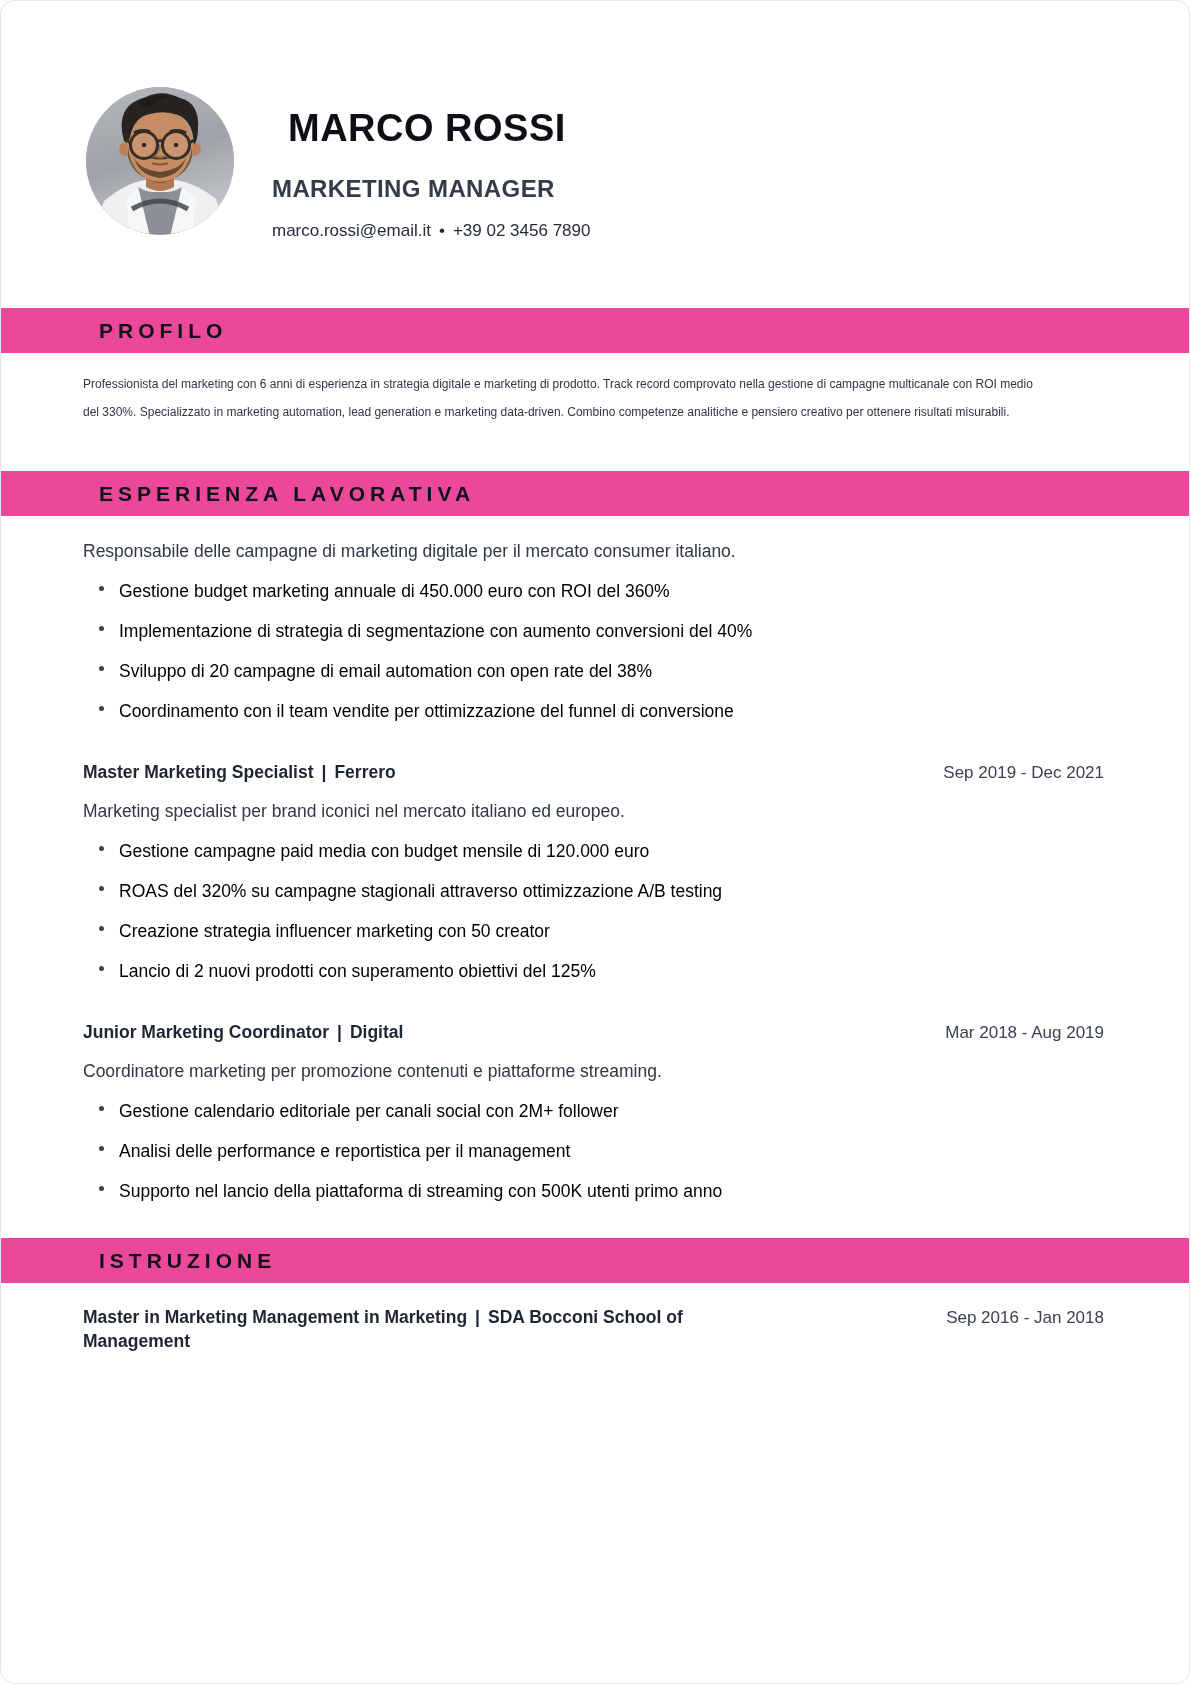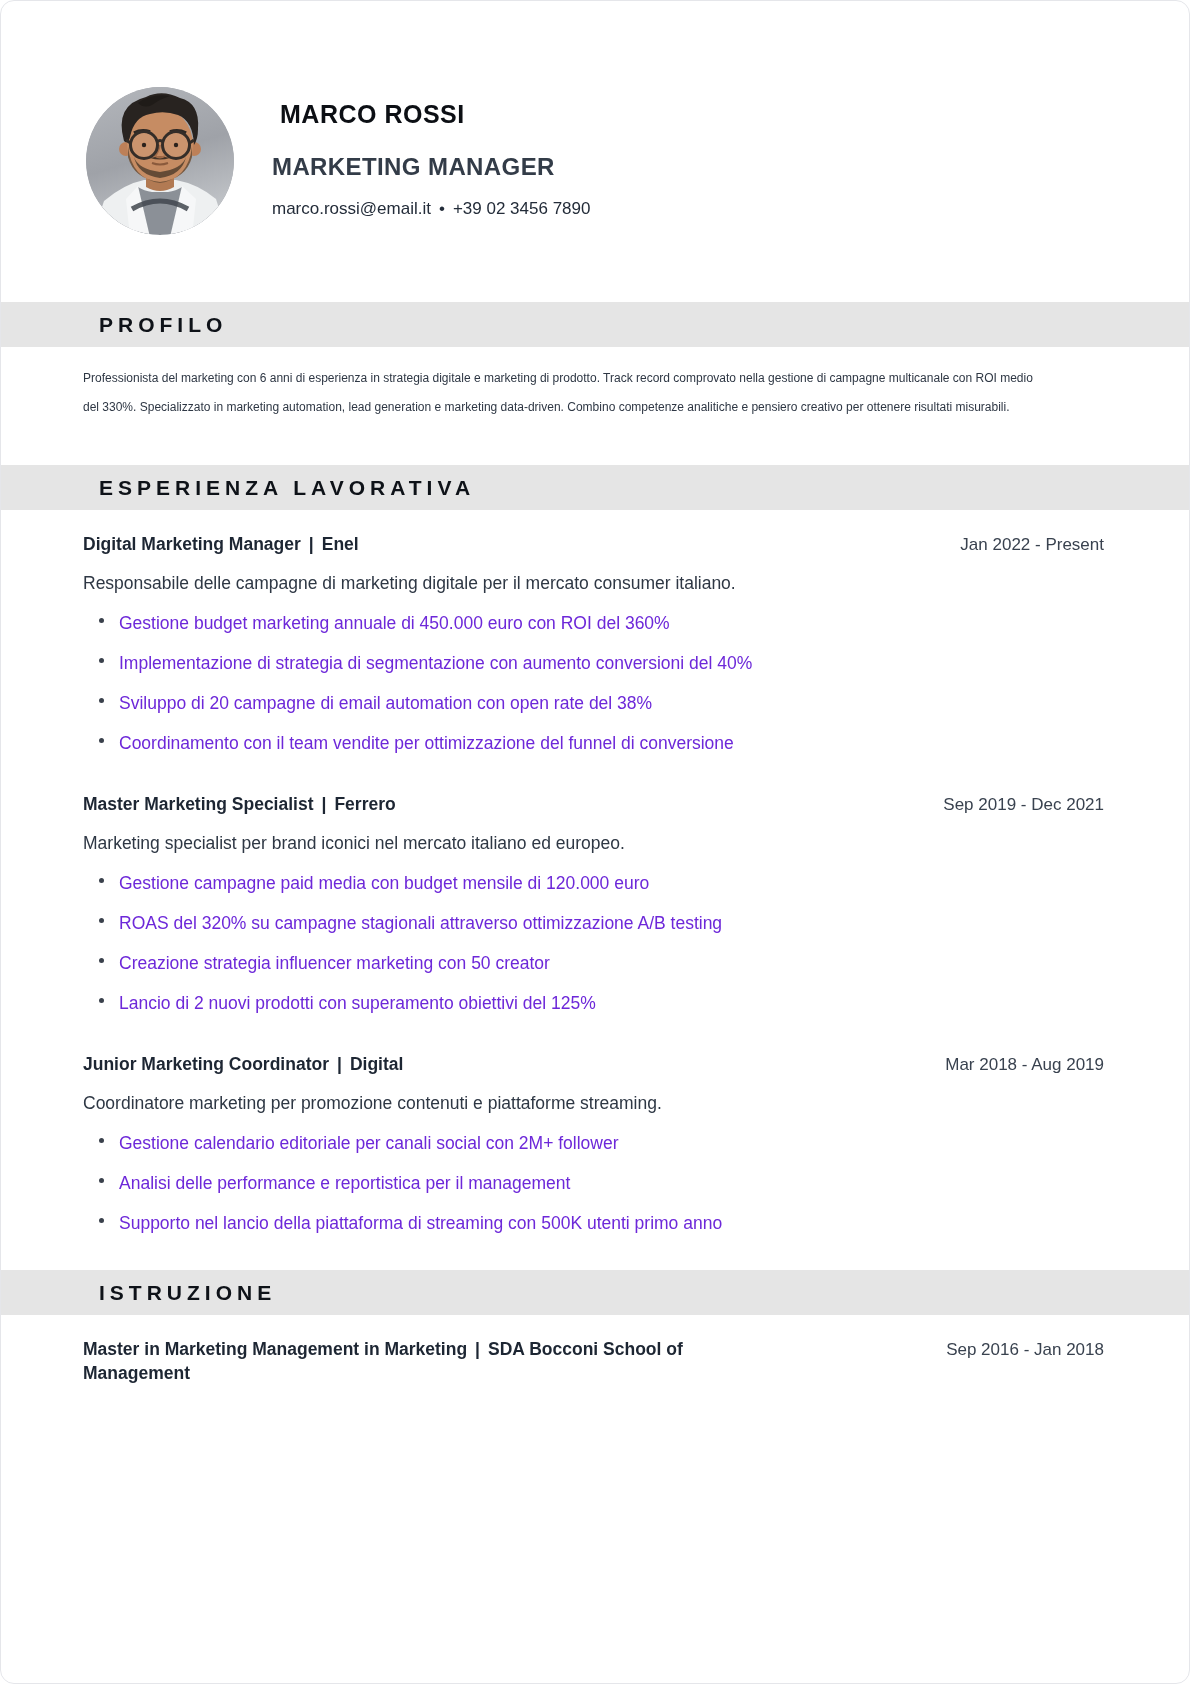--- a/index.html
+++ b/index.html
@@ -16,33 +16,33 @@
 
   
   .header { display:flex; align-items:flex-start; padding:86px 85px 0 85px; }
   .avatar {
     width:148px; height:148px; border-radius:50%; overflow:hidden; flex:0 0 auto;
     background:#a6a9af;
   }
   .avatar svg { display:block; }
   .header-text { margin-left:38px; padding-top:6px; }
   .name {
-    margin:8px; font-size:25px; font-weight:800; letter-spacing:.5px;
+    margin:16px; font-size:38px; font-weight:800; letter-spacing:.5px;
     color:#0c0f14; line-height:1.05;
   }
   .job-heading {
     margin:26px 0 0 0; font-size:24px; font-weight:700;
     letter-spacing:.4px; color:#333c48;
   }
   .contact { margin-top:18px; font-size:17px; color:#232c39; }
   .contact .sep-dot { margin:0 8px; color:#232c39; }
 
   
   .band {
-    margin-top:0; height:45px; background:#e5e5e5;
+    margin-top:0; height:45px; background:#ec4899;
     display:flex; align-items:center; padding-left:98px;
   }
   .band h2 {
     margin:0; font-size:21px; font-weight:800; letter-spacing:5px;
     color:#0e1218; line-height:1;
   }
   .band-profile    { margin-top:67px; }
   .band-experience { margin-top:44px; }
   .band-education  { margin-top:34px; }
 
@@ -62,21 +62,21 @@
   .pipe { margin:0 8px; font-weight:600; color:#1d2633; }
   .job-dates {
     font-size:17px; color:#39424f; white-space:nowrap; padding-top:1px; line-height:24px;
   }
   .job-summary {
     margin:13px 0 0 0; font-size:17.5px; color:#2e3744; line-height:26px;
   }
   .bullets { list-style:none; margin:6px 0 0 0; padding:0; }
   .bullets li {
     position:relative; padding-left:36px; margin-top:14px;
-    font-size:17.5px; color:#6d28d9; line-height:26px;
+    font-size:17.5px; color:#000000; line-height:26px;
   }
   .bullets li::before {
     content:""; position:absolute; left:16px; top:8px;
     width:5px; height:5px; border-radius:50%; background:#3a414c;
   }
   .edu .job-title { max-width:655px; }
   .edu .bullets { margin-top:4px; }
 </style>
 </head>
 <body>
@@ -153,26 +153,20 @@
   <div class="content">
     <p class="profile-text">Professionista del marketing con 6 anni di esperienza in strategia digitale e marketing di prodotto. Track record comprovato nella gestione di campagne multicanale con ROI medio del 330%. Specializzato in marketing automation, lead generation e marketing data-driven. Combino competenze analitiche e pensiero creativo per ottenere risultati misurabili.</p>
   </div>
 
   <div class="band band-experience">
     <h2>ESPERIENZA LAVORATIVA</h2>
   </div>
   <div class="content">
 
     <div class="job">
-      <div class="job-head">
-        <h3 class="job-title">
-          <span>Digital Marketing Manager</span><span class="pipe">|</span><span>Enel</span>
-        </h3>
-        <span class="job-dates">Jan 2022 - Present</span>
-      </div>
       <p class="job-summary">Responsabile delle campagne di marketing digitale per il mercato consumer italiano.</p>
       <ul class="bullets">
         <li>Gestione budget marketing annuale di 450.000 euro con ROI del 360%</li>
         <li>Implementazione di strategia di segmentazione con aumento conversioni del 40%</li>
         <li>Sviluppo di 20 campagne di email automation con open rate del 38%</li>
         <li>Coordinamento con il team vendite per ottimizzazione del funnel di conversione</li>
       </ul>
     </div>
 
     <div class="job">

